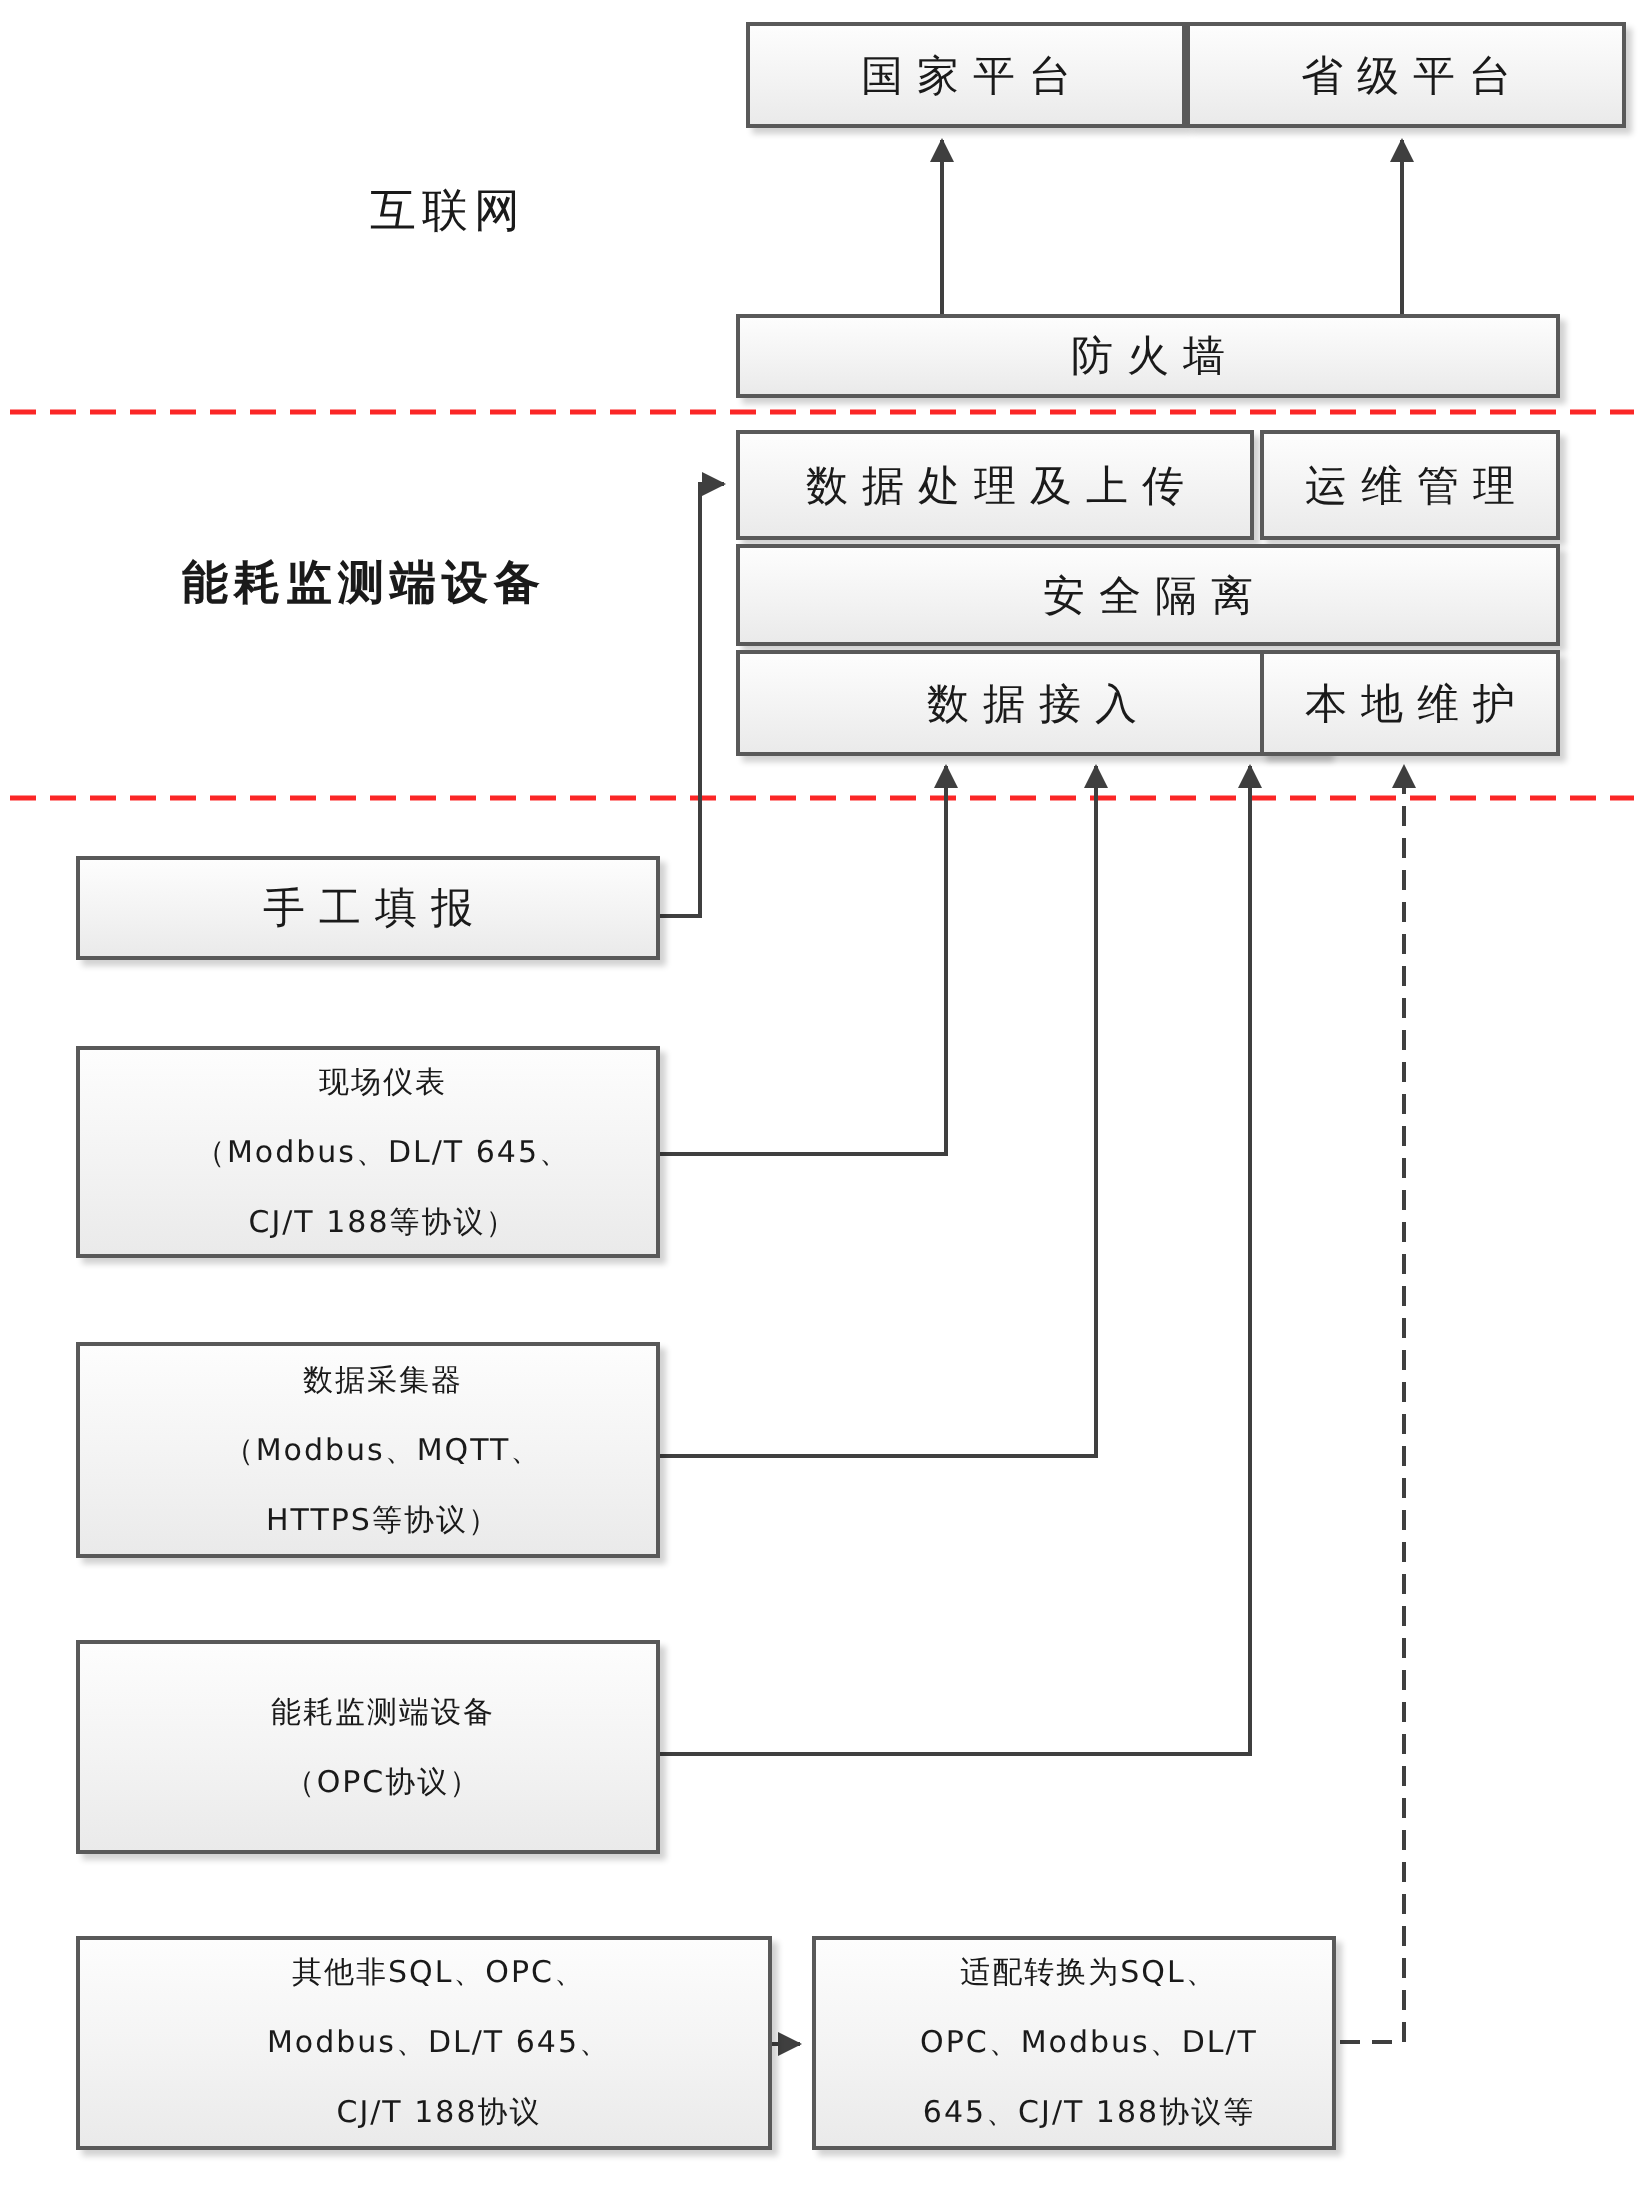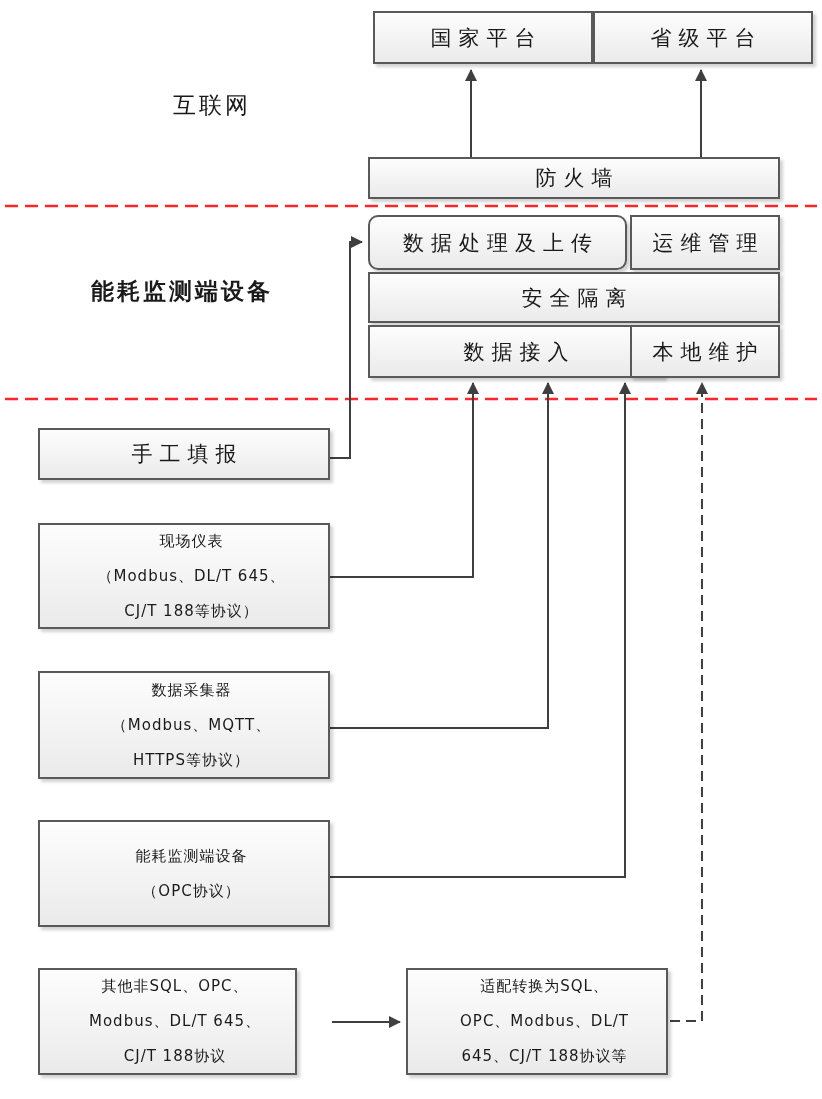--- a/index.html
+++ b/index.html
@@ -81,39 +81,39 @@
 
     <path d="M330,728 L548,728 L548,383" fill="none" stroke="#3f3f3f" stroke-width="2" marker-end="url(#arrow)"></path>
 
     <path d="M330,877 L625,877 L625,383" fill="none" stroke="#3f3f3f" stroke-width="2" marker-end="url(#arrow)"></path>
 
     <path d="M332,1022 L400,1022" fill="none" stroke="#3f3f3f" stroke-width="2" marker-end="url(#arrow)"></path>
 
     <path d="M670,1021 L702,1021 L702,383" fill="none" stroke="#3f3f3f" stroke-width="2" stroke-dasharray="10 6" marker-end="url(#arrow)"></path>
   </svg>
 
-  <div class="zone-label" style="left:132px; top:90px; width:160px;">
+  <div class="zone-label" style="left:144px; top:90px; width:160px;">
     <span class="cjk-zone">互联网</span>
   </div>
   <div class="zone-label" style="left:72px; top:276px; width:220px;font-weight:bold;">
     <span class="cjk-zone">能耗监测端设备</span>
   </div>
 
   <div class="box" style="left:373px; top:11px; width:220px; height:53px;">
     <span class="cjk">国家平台</span>
   </div>
   <div class="box" style="left:593px; top:11px; width:220px; height:53px;">
     <span class="cjk">省级平台</span>
   </div>
 
   <div class="box" style="left:368px; top:157px; width:412px; height:42px;">
     <span class="cjk">防火墙</span>
   </div>
 
-  <div class="box" style="left:368px; top:215px; width:259px; height:55px;border-radius:10px;">
+  <div class="box" style="left:368px; top:215px; width:259px; height:55px;">
     <span class="cjk">数据处理及上传</span>
   </div>
   <div class="box" style="left:630px; top:215px; width:150px; height:55px;">
     <span class="cjk">运维管理</span>
   </div>
   <div class="box" style="left:368px; top:272px; width:412px; height:51px;">
     <span class="cjk">安全隔离</span>
   </div>
   <div class="box" style="left:368px; top:325px; width:296px; height:53px;">
     <span class="cjk">数据接入</span>
@@ -132,21 +132,21 @@
   </div>
   <div class="box" style="left:38px; top:671px; width:292px; height:108px;">
     <span class="multi">数据采集器
 （Modbus、MQTT、
 HTTPS等协议）</span>
   </div>
   <div class="box" style="left:38px; top:820px; width:292px; height:107px;">
     <span class="multi">能耗监测端设备
 （OPC协议）</span>
   </div>
-  <div class="box" style="left:38px; top:968px; width:259px; height:107px;align-items:center;">
+  <div class="box" style="left:38px; top:968px; width:348px; height:107px;align-items:center;">
     <span class="multi">其他非SQL、OPC、
 Modbus、DL/T 645、
 CJ/T 188协议</span>
   </div>
 
   <div class="box" style="left:406px; top:968px; width:262px; height:107px;">
     <span class="multi">适配转换为SQL、
 OPC、Modbus、DL/T
 645、CJ/T 188协议等</span>
   </div>

